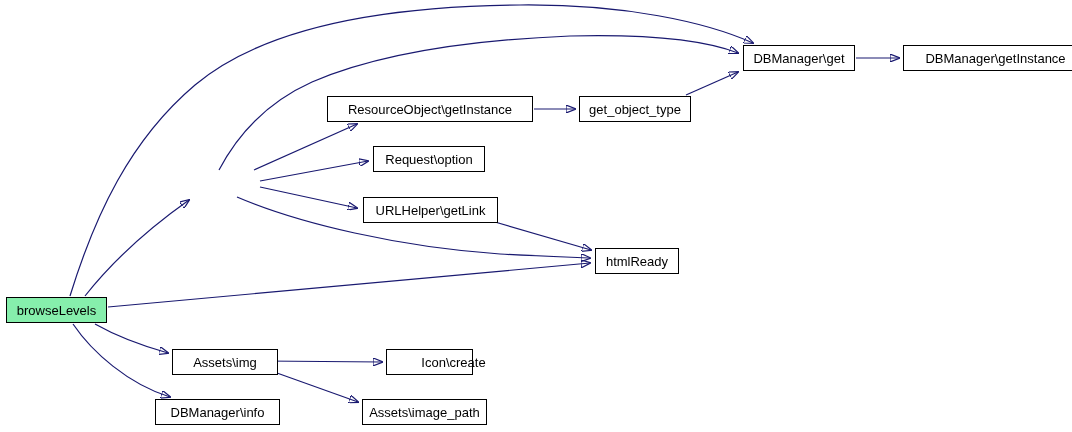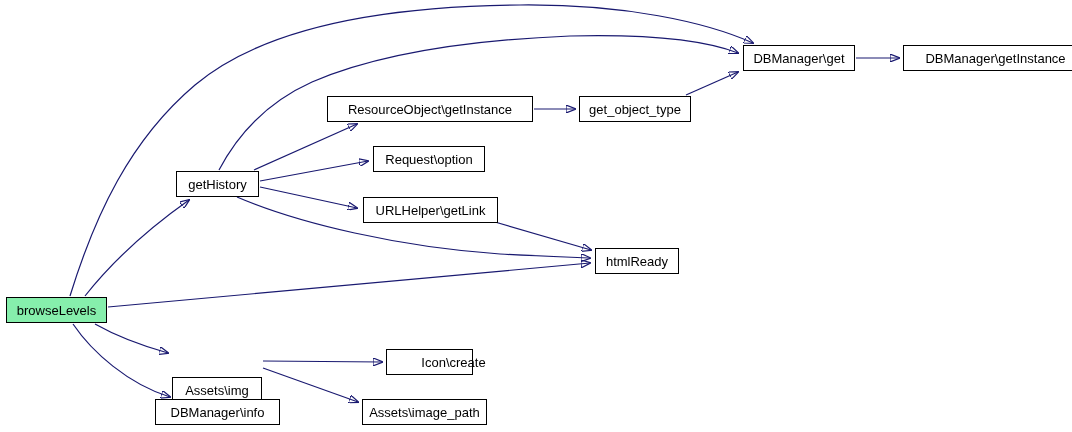--- a/index.html
+++ b/index.html
@@ -66,37 +66,36 @@
     <path d="M686,95 L738,72" marker-end="url(#arrow)"></path>
     <path d="M856,58 L899,58" marker-end="url(#arrow)"></path>
     <path d="M95,324 C118,337 143,346 168,353" marker-end="url(#arrow)"></path>
     <path d="M73,324 C92,352 128,384 170,397" marker-end="url(#arrow)"></path>
     <path d="M263,361 L382,362" marker-end="url(#arrow)"></path>
     <path d="M263,368 L358,402" marker-end="url(#arrow)"></path>
   </svg>
 
   <div class="node root" style="left:6px;top:297px;width:101px;height:26px;">browseLevels</div>
 
-  <div class="node" style="left:176px;top:171px;width:83px;height:26px;">getHistory</div>
 
   <div class="node" style="left:327px;top:96px;width:206px;height:26px;">ResourceObject\getInstance</div>
 
   <div class="node" style="left:579px;top:96px;width:112px;height:26px;">get_object_type</div>
 
   <div class="node" style="left:743px;top:45px;width:112px;height:26px;">DBManager\get</div>
 
   <div class="node" style="left:903px;top:45px;width:185px;height:26px;">DBManager\getInstance</div>
 
   <div class="node" style="left:373px;top:146px;width:112px;height:26px;">Request\option</div>
 
   <div class="node" style="left:595px;top:248px;width:84px;height:26px;">htmlReady</div>
 
   <div class="node" style="left:363px;top:197px;width:135px;height:26px;">URLHelper\getLink</div>
 
-  <div class="node" style="left:172px;top:349px;width:90px;height:26px;margin-top:28px;">Assets\img</div>
+  <div class="node" style="left:172px;top:349px;width:106px;height:26px;">Assets\img</div>
 
   <div class="node" style="left:386px;top:349px;width:87px;height:26px;padding-left:48px;">Icon\create</div>
 
   <div class="node" style="left:155px;top:399px;width:125px;height:26px;">DBManager\info</div>
 
   <div class="node" style="left:362px;top:399px;width:125px;height:26px;">Assets\image_path</div>
 
 </div>
 
 </body></html>

